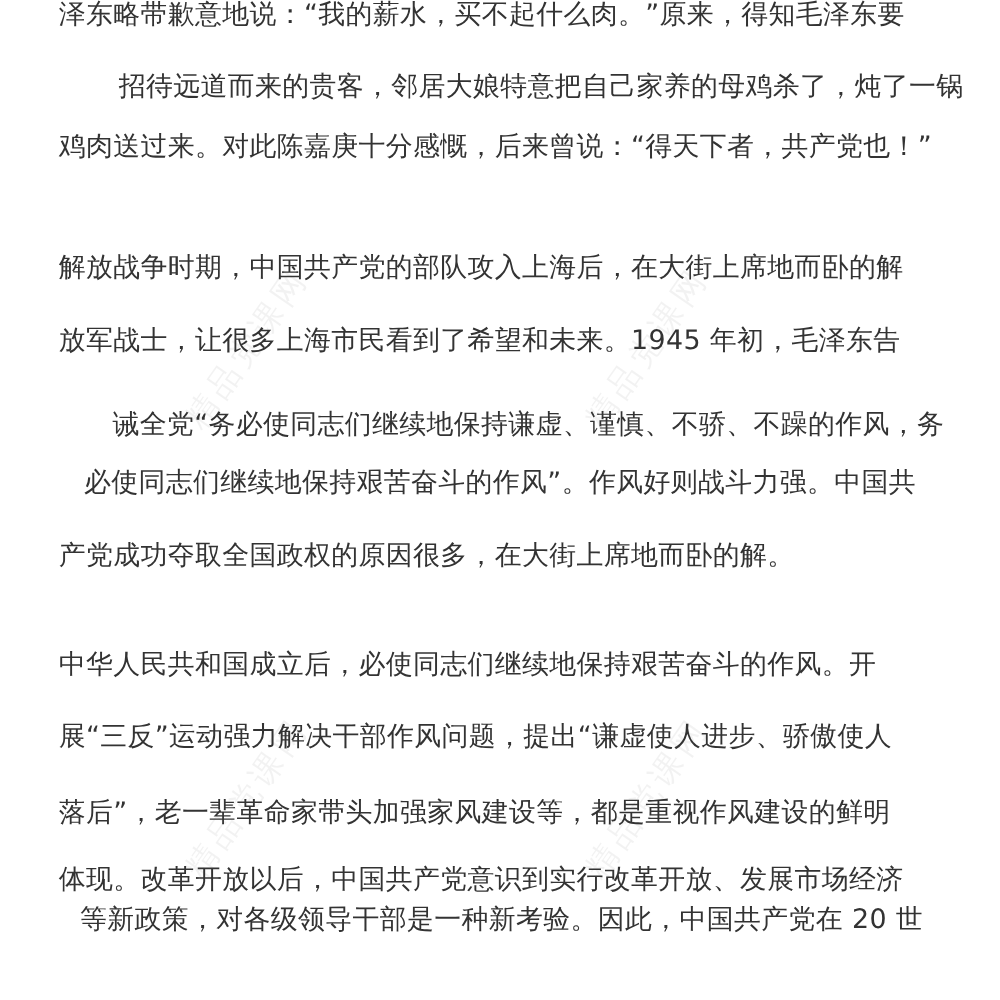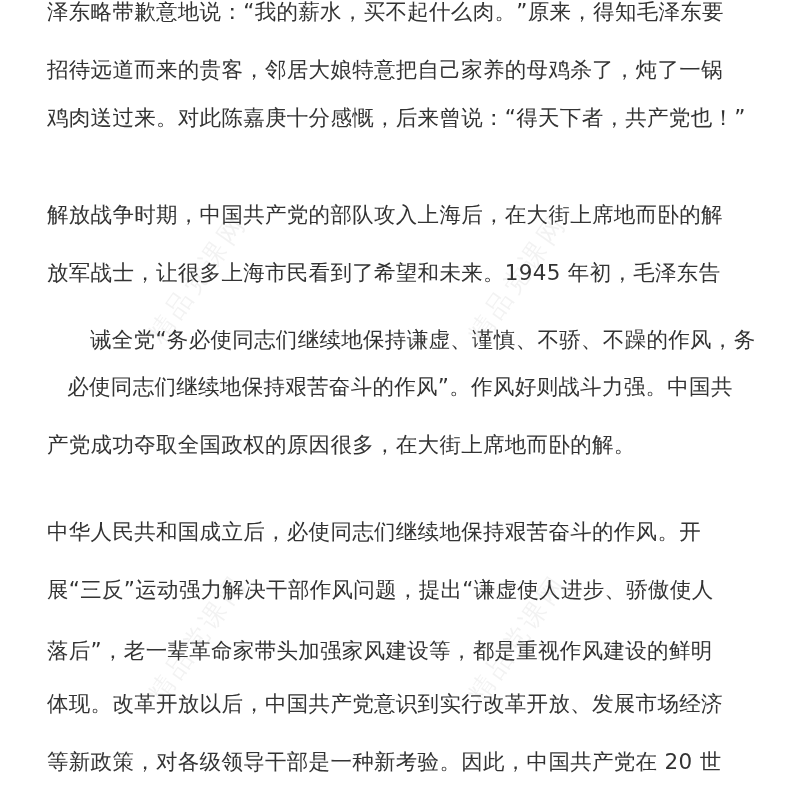--- a/index.html
+++ b/index.html
@@ -23,28 +23,28 @@
 </head>
 <body>
 
 <div class="page">
   <div class="watermark" style="left:140px; top:330px;">精品党课网</div>
   <div class="watermark" style="left:460px; top:330px;">精品党课网</div>
   <div class="watermark" style="left:140px; top:690px;">精品党课网</div>
   <div class="watermark" style="left:460px; top:690px;">精品党课网</div>
 
   <div class="line" style="top:-3px;">泽东略带歉意地说：“我的薪水，买不起什么肉。”原来，得知毛泽东要</div>
-  <div class="line" style="top:55px;">招待远道而来的贵客，邻居大娘特意把自己家养的母鸡杀了，炖了一锅</div>
+  <div class="line" style="top:55px;margin-left:48px;">招待远道而来的贵客，邻居大娘特意把自己家养的母鸡杀了，炖了一锅</div>
   <div class="line" style="top:103px;">鸡肉送过来。对此陈嘉庚十分感慨，后来曾说：“得天下者，共产党也！”</div>
 
   <div class="line" style="top:200px;">解放战争时期，中国共产党的部队攻入上海后，在大街上席地而卧的解</div>
   <div class="line" style="top:258px;">放军战士，让很多上海市民看到了希望和未来。1945 年初，毛泽东告</div>
   <div class="line" style="top:325px;margin-left:43px;">诫全党“务必使同志们继续地保持谦虚、谨慎、不骄、不躁的作风，务</div>
   <div class="line" style="top:372px;text-align:center;">必使同志们继续地保持艰苦奋斗的作风”。作风好则战斗力强。中国共</div>
   <div class="line" style="top:430px;">产党成功夺取全国政权的原因很多，在大街上席地而卧的解。</div>
 
   <div class="line" style="top:517px;">中华人民共和国成立后，必使同志们继续地保持艰苦奋斗的作风。开</div>
   <div class="line" style="top:575px;">展“三反”运动强力解决干部作风问题，提出“谦虚使人进步、骄傲使人</div>
   <div class="line" style="top:604px;margin-top:32px;">落后”，老一辈革命家带头加强家风建设等，都是重视作风建设的鲜明</div>
   <div class="line" style="top:690px;font-family:Liberation Mono, monospace;">体现。改革开放以后，中国共产党意识到实行改革开放、发展市场经济</div>
-  <div class="line" style="top:747px;">等新政策，对各级领导干部是一种新考验。因此，中国共产党在 20 世</div>
+  <div class="line" style="top:721px;margin-left:17px;">等新政策，对各级领导干部是一种新考验。因此，中国共产党在 20 世</div>
 
 </div>
 
 </body></html>

